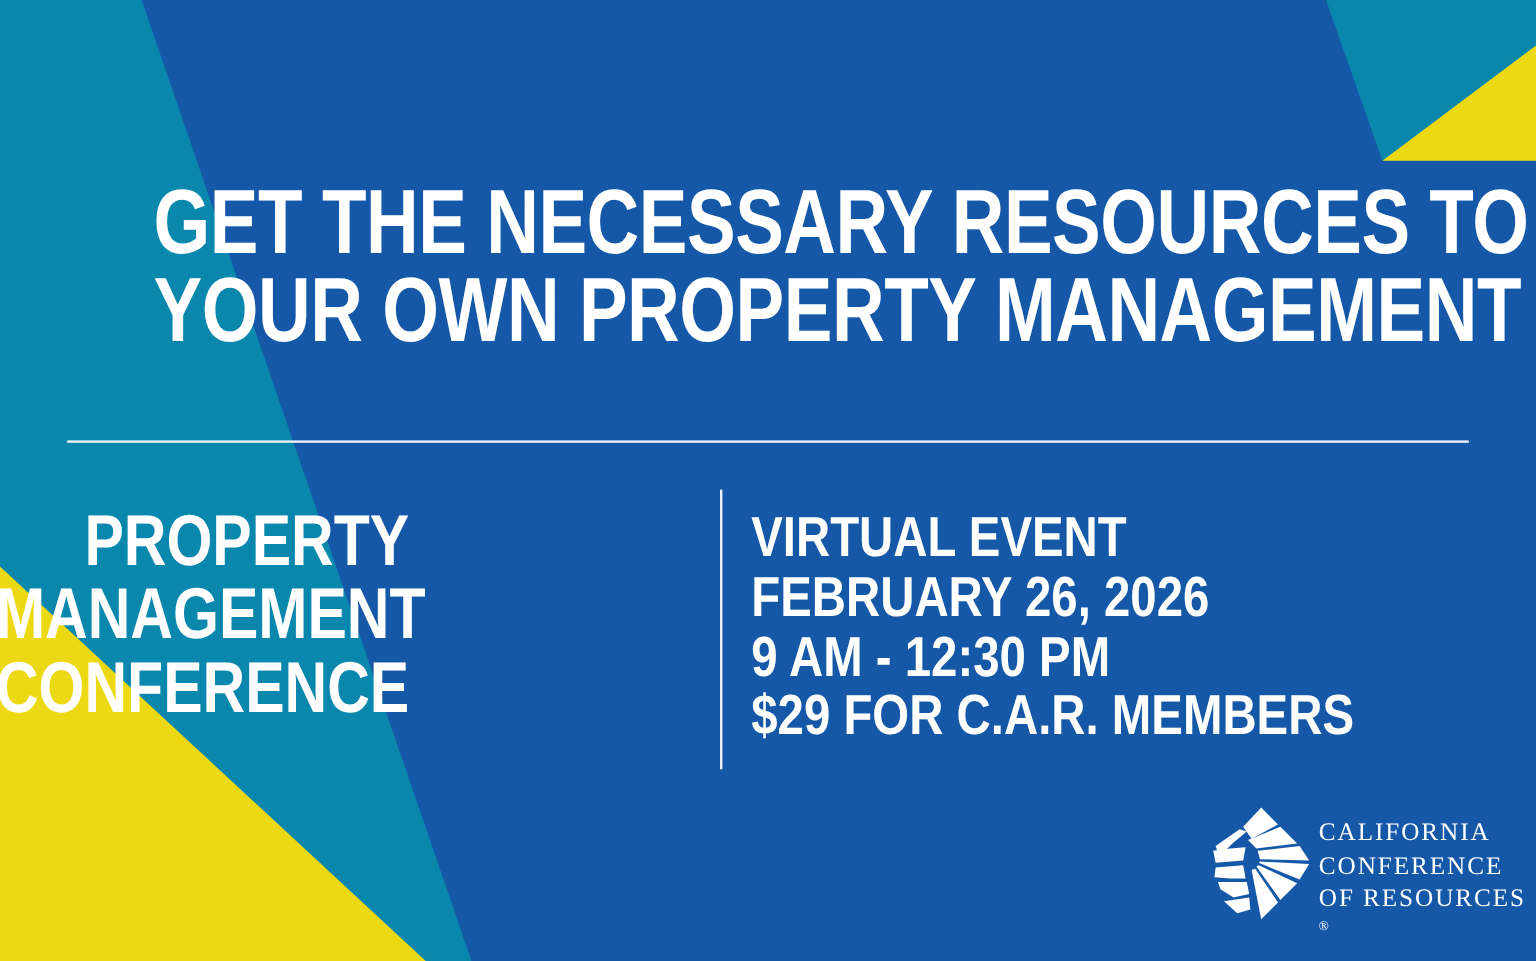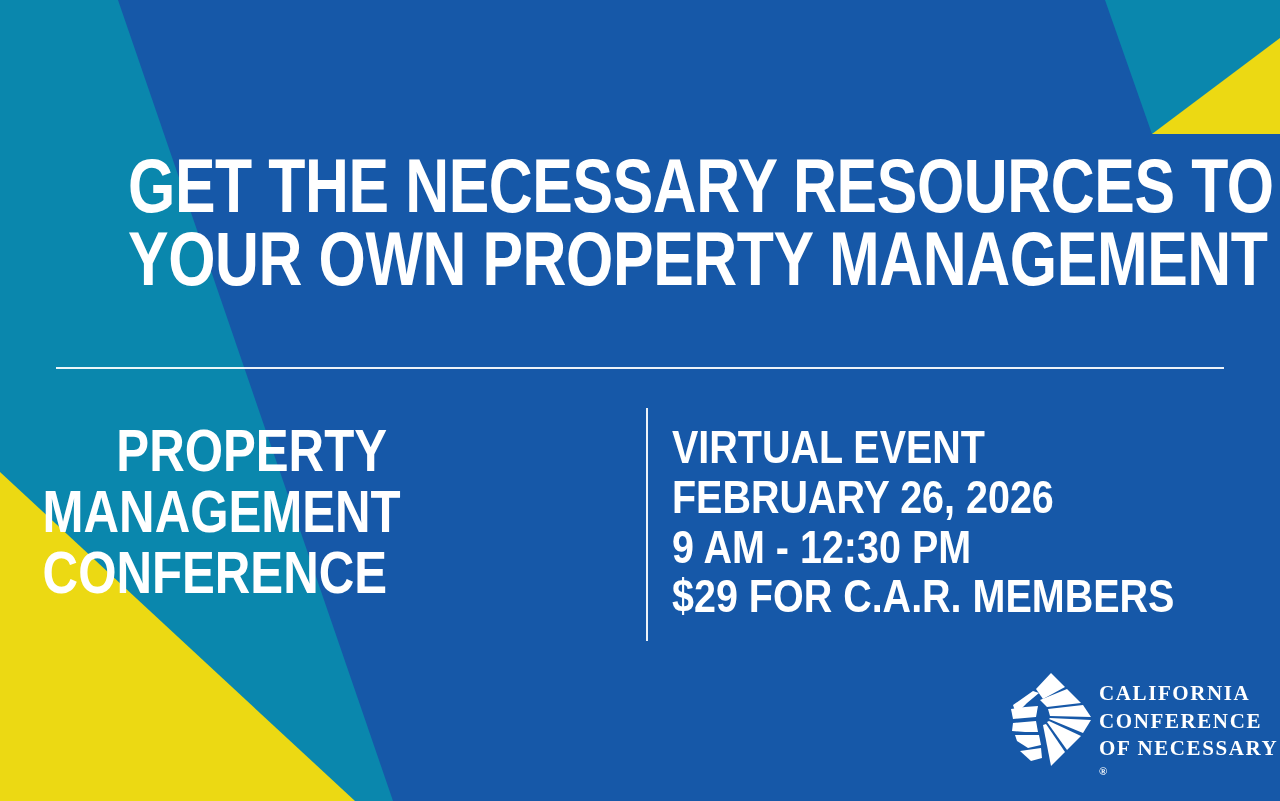--- a/index.html
+++ b/index.html
@@ -61,21 +61,20 @@
     background: #ffffff;
     opacity: 0.92;
   }
 
   .details {
     position: absolute;
     left: 0;
     top: 408px;
     width: 1048px;
     height: 240px;
-    margin-left: 46px;
   }
 
   .rule-v {
     position: absolute;
     left: 600px;
     top: 0px;
     width: 2px;
     height: 233px;
     background: #ffffff;
     opacity: 0.92;
@@ -129,21 +128,21 @@
     top: 0;
     width: 92px;
     height: 100px;
   }
   .logo-text {
     position: absolute;
     left: 96px;
     top: 11px;
     color: #ffffff;
     font-family: "Liberation Serif", serif;
-    font-weight: 700;
+    font-weight: 400;
     font-size: 21px;
     line-height: 1.31;
     letter-spacing: 1.6px;
   }
   .logo-text span { display: block; white-space: nowrap; }
   .logo-text .reg {
     display: inline;
     font-size: 11px;
     vertical-align: super;
     letter-spacing: 0;
@@ -210,19 +209,19 @@
           <polygon points="8,40 22,38 35,37 33,48 10,50"></polygon>
           <polygon points="10,54 33,52 35,63 22,63 9,62"></polygon>
           <polygon points="12,66 36,66 38,76 25,79 14,72"></polygon>
           <polygon points="17,82 38,79 39,89 28,92"></polygon>
         </g>
       </svg>
 
       <div class="logo-text">
         <span>CALIFORNIA</span>
         <span>CONFERENCE</span>
-        <span><span>OF NECESSARY</span><span class="reg">®</span></span>
+        <span><span>OF RESOURCES</span><span class="reg">®</span></span>
       </div>
 
     </div>
 
   </div>
 </div>
 
 </body></html>

